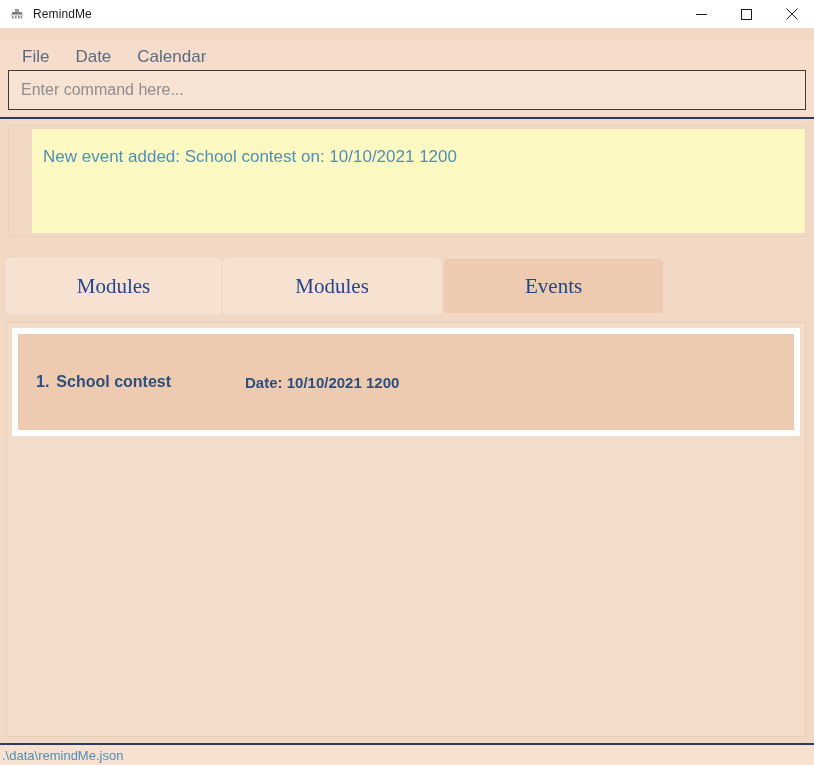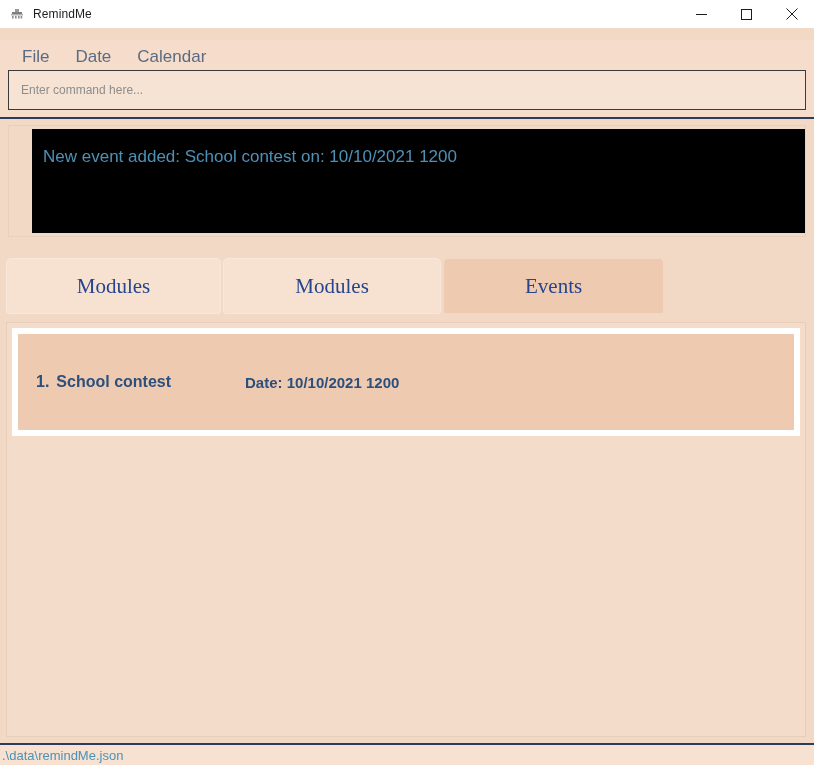--- a/index.html
+++ b/index.html
@@ -113,21 +113,21 @@
     display: flex;
     align-items: center;
     padding: 0 12px;
   }
   .cmd-input {
     width: 100%;
     border: none;
     outline: none;
     background: transparent;
     font-family: "Liberation Sans", sans-serif;
-    font-size: 12px;
+    font-size: 16px;
     color: #3c3c3c;
     padding: 0;
   }
   .cmd-input::placeholder {
     color: #8d8d8d;
     opacity: 1;
   }
   .cmd-underline {
     position: absolute;
     left: 0;
@@ -152,21 +152,21 @@
     height: 100%;
     box-sizing: border-box;
     border: 1px solid #eccfb9;
     background: #f2d9c6;
     padding: 3px 0 3px 23px;
   }
   .result-box {
     width: 100%;
     height: 100%;
     box-sizing: border-box;
-    background: #000000;
+    background: #fef9c3;
     padding: 18px 0 0 11px;
   }
   .result-text {
     font-size: 17px;
     color: #4d91b7;
     line-height: 1.2;
     white-space: nowrap;
   }
 
   

